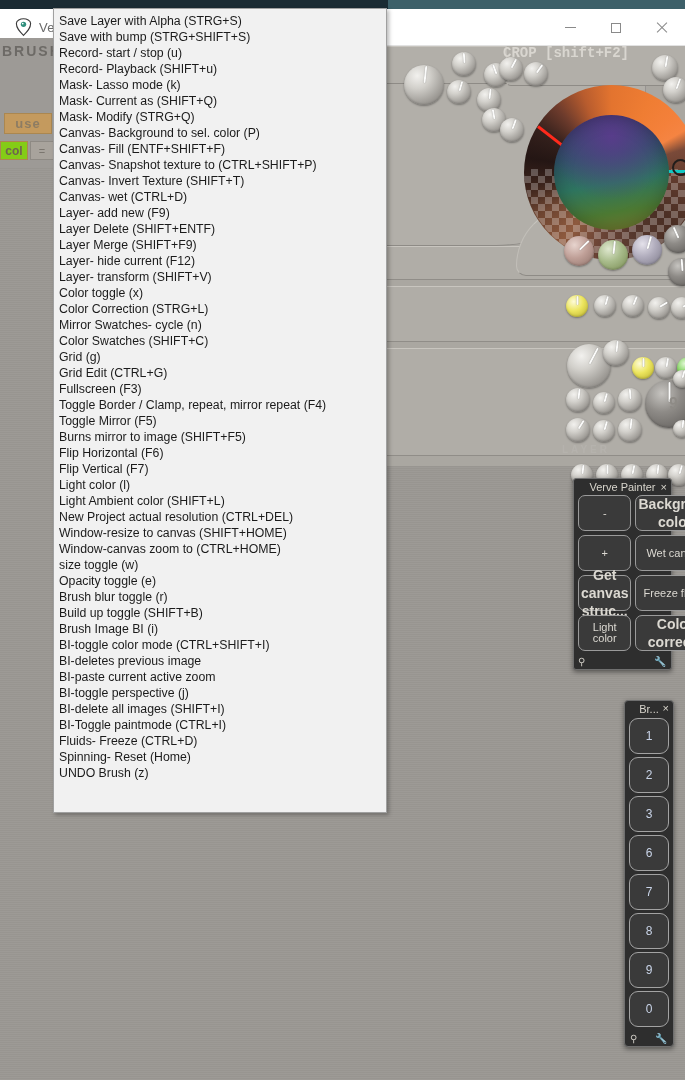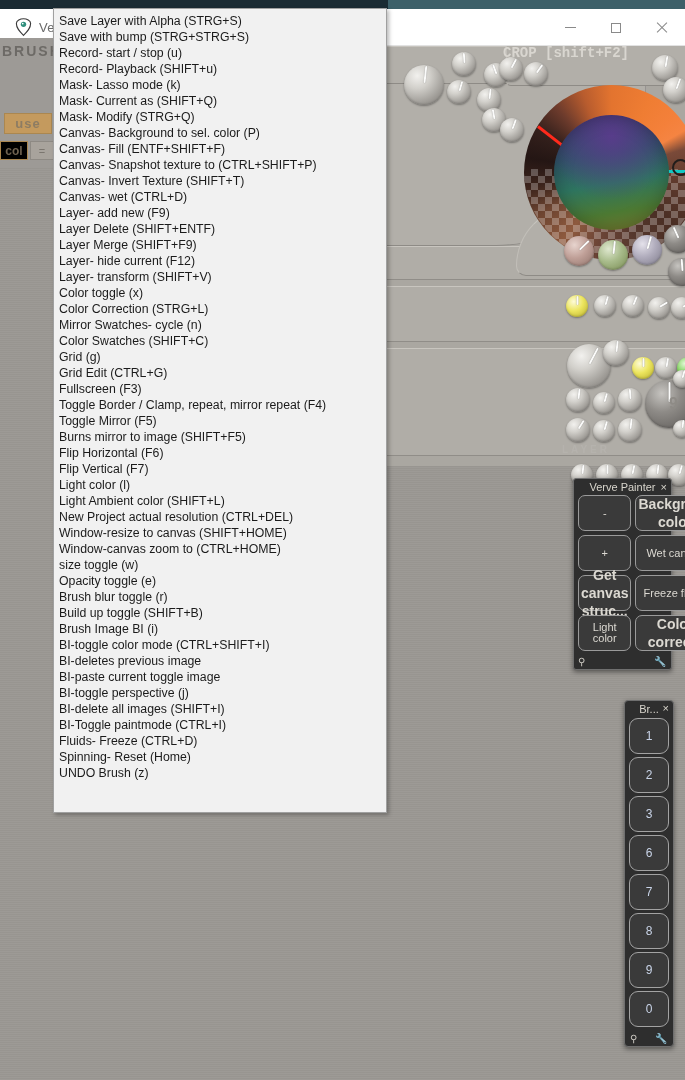--- a/index.html
+++ b/index.html
@@ -72,21 +72,21 @@
     color:#6d6a66; letter-spacing:2px; font-family:"Liberation Sans", sans-serif;
   }
   .btn-use {
     position:absolute; left:4px; top:113px; width:48px; height:21px;
     background:#c49a5e; border:1px solid #ab8750;
     color:#8d7c63; font-size:13px; font-weight:bold; letter-spacing:1px;
     display:flex; align-items:center; justify-content:center;
   }
   .btn-col {
     position:absolute; left:0px; top:141px; width:28px; height:19px;
-    background:#000000; border:1px solid #ab8750;
+    background:#84cc16; border:1px solid #ab8750;
     color:#6f6250; font-size:12px; font-weight:bold;
     display:flex; align-items:center; justify-content:center;text-align:center;
   }
   .btn-col2 {
     position:absolute; left:30px; top:141px; width:24px; height:19px;
     background:#a8a39c; border:1px solid #8e8a84;
     color:#7b766f; font-size:11px;
     display:flex; align-items:center; justify-content:center;
   }
 
@@ -479,21 +479,21 @@
     </div>
     <div class="br-footer">
       <span>⚲</span>
       <span>🔧</span>
     </div>
   </div>
 
   <div class="menu">
     <div id="menu-items">
         <div class="menu-item">Save Layer with Alpha (STRG+S)</div>
-        <div class="menu-item">Save with bump (STRG+STRG+S)</div>
+        <div class="menu-item">Save with bump (STRG+SHIFT+S)</div>
         <div class="menu-item">Record- start / stop (u)</div>
         <div class="menu-item">Record- Playback  (SHIFT+u)</div>
         <div class="menu-item">Mask- Lasso mode (k)</div>
         <div class="menu-item">Mask- Current as (SHIFT+Q)</div>
         <div class="menu-item">Mask- Modify (STRG+Q)</div>
         <div class="menu-item">Canvas- Background to sel. color (P)</div>
         <div class="menu-item">Canvas- Fill (ENTF+SHIFT+F)</div>
         <div class="menu-item">Canvas- Snapshot texture to (CTRL+SHIFT+P)</div>
         <div class="menu-item">Canvas- Invert Texture (SHIFT+T)</div>
         <div class="menu-item">Canvas- wet (CTRL+D)</div>
@@ -519,21 +519,21 @@
         <div class="menu-item">New Project actual resolution (CTRL+DEL)</div>
         <div class="menu-item">Window-resize to canvas (SHIFT+HOME)</div>
         <div class="menu-item">Window-canvas zoom to  (CTRL+HOME)</div>
         <div class="menu-item">size toggle (w)</div>
         <div class="menu-item">Opacity toggle (e)</div>
         <div class="menu-item">Brush blur toggle (r)</div>
         <div class="menu-item">Build up toggle (SHIFT+B)</div>
         <div class="menu-item">Brush Image BI (i)</div>
         <div class="menu-item">BI-toggle color mode (CTRL+SHIFT+I)</div>
         <div class="menu-item">BI-deletes previous image</div>
-        <div class="menu-item">BI-paste current toggle image</div>
+        <div class="menu-item">BI-paste current active zoom</div>
         <div class="menu-item">BI-toggle perspective (j)</div>
         <div class="menu-item">BI-delete all images (SHIFT+I)</div>
         <div class="menu-item">BI-Toggle paintmode (CTRL+I)</div>
         <div class="menu-item">Fluids- Freeze (CTRL+D)</div>
         <div class="menu-item">Spinning- Reset (Home)</div>
         <div class="menu-item">UNDO Brush (z)</div>
       </div>
   </div>
 
 </div>

